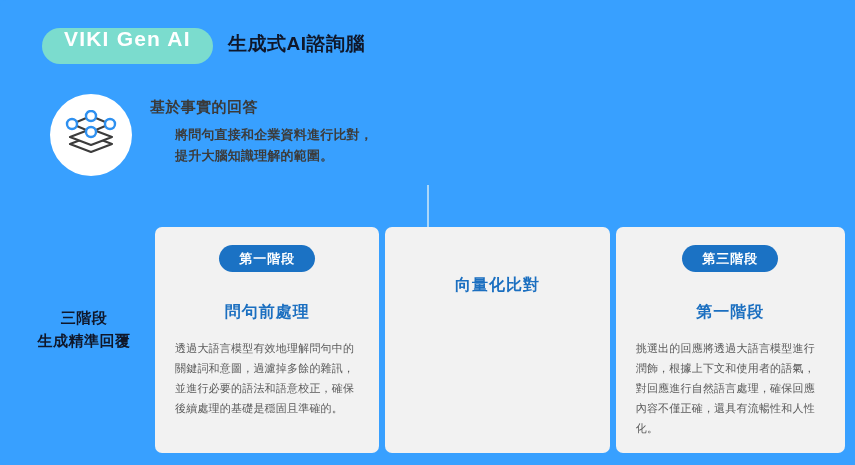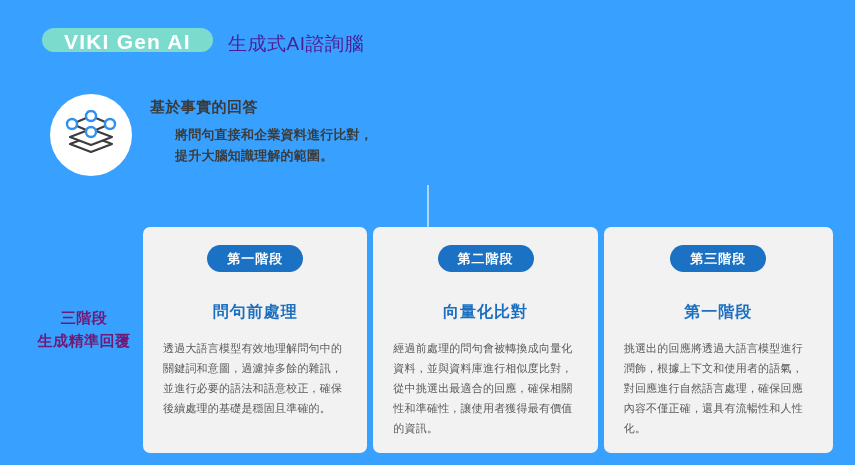--- a/index.html
+++ b/index.html
@@ -11,31 +11,31 @@
   }
   .page{
     position:relative;width:855px;height:465px;
     background:#38A0FF;border-radius:6px;overflow:hidden;
   }
 
   
   .header{position:absolute;left:0;top:0;width:855px;height:90px;}
   .brand-pill{
     position:absolute;left:42px;top:28px;
-    height:24px;padding:0 22px;
+    height:36px;padding:0 22px;
     background:#7BDCCE;border-radius:20px;
-    display:flex;align-items:flex-end;justify-content:center;
+    display:flex;align-items:flex-start;justify-content:center;
   }
   .brand-pill span{
     color:#ffffff;font-size:21px;font-weight:700;
     letter-spacing:1.2px;line-height:1;
   }
   .header-title{
     position:absolute;left:228px;top:31px;
-    color:#4c1d95;font-size:19px;font-weight:400;letter-spacing:.5px;
+    color:#0f172a;font-size:19px;font-weight:700;letter-spacing:.5px;
   }
 
   
   .features{position:absolute;left:0;top:92px;width:855px;height:122px;}
   .feature{position:absolute;top:0;display:flex;align-items:flex-start;}
   .feature.f1{left:50px;width:370px;}
   .feature.f2{left:445px;width:400px;}
 
   .icon-circle{
     width:82px;height:82px;border-radius:50%;
@@ -55,25 +55,25 @@
     margin-left:25px;
   }
   .divider{
     position:absolute;left:427px;top:93px;
     width:2px;height:112px;background:#BFE0F8;opacity:.85;
   }
 
   
   .stages-label{
     position:absolute;left:14px;top:306px;width:140px;
-    text-align:center;color:#701a75;
+    text-align:center;color:#0f172a;
     font-size:15px;font-weight:700;line-height:1.55;
     letter-spacing:.5px;white-space:pre-line;
   }
-  .cards{position:absolute;left:143px;top:227px;width:690px;height:226px;
+  .cards{position:absolute;left:155px;top:227px;width:690px;height:226px;
          display:flex;gap:6px;}
   .card{
     width:225px;height:226px;
     background:#F2F2F2;border-radius:7px;
     box-sizing:border-box;padding:18px 20px 0 20px;
     display:flex;flex-direction:column;align-items:center;
     overflow:hidden;
   }
   .card:last-child{width:230px;}
   .stage-badge{
@@ -134,23 +134,21 @@
 
   <div class="cards">
 
     <div class="card">
       <div class="stage-badge">第一階段</div>
       <div class="card-title">問句前處理</div>
       <div class="card-body">透過大語言模型有效地理解問句中的關鍵詞和意圖，過濾掉多餘的雜訊，並進行必要的語法和語意校正，確保後續處理的基礎是穩固且準確的。</div>
     </div>
 
     <div class="card">
-      <div class="stage-badge">第二階段</div>
       <div class="card-title">向量化比對</div>
-      <div class="card-body">經過前處理的問句會被轉換成向量化資料，並與資料庫進行相似度比對，從中挑選出最適合的回應，確保相關性和準確性，讓使用者獲得最有價值的資訊。</div>
     </div>
 
     <div class="card">
       <div class="stage-badge">第三階段</div>
       <div class="card-title">第一階段</div>
       <div class="card-body">挑選出的回應將透過大語言模型進行潤飾，根據上下文和使用者的語氣，對回應進行自然語言處理，確保回應內容不僅正確，還具有流暢性和人性化。</div>
     </div>
 
   </div>
 </div>

